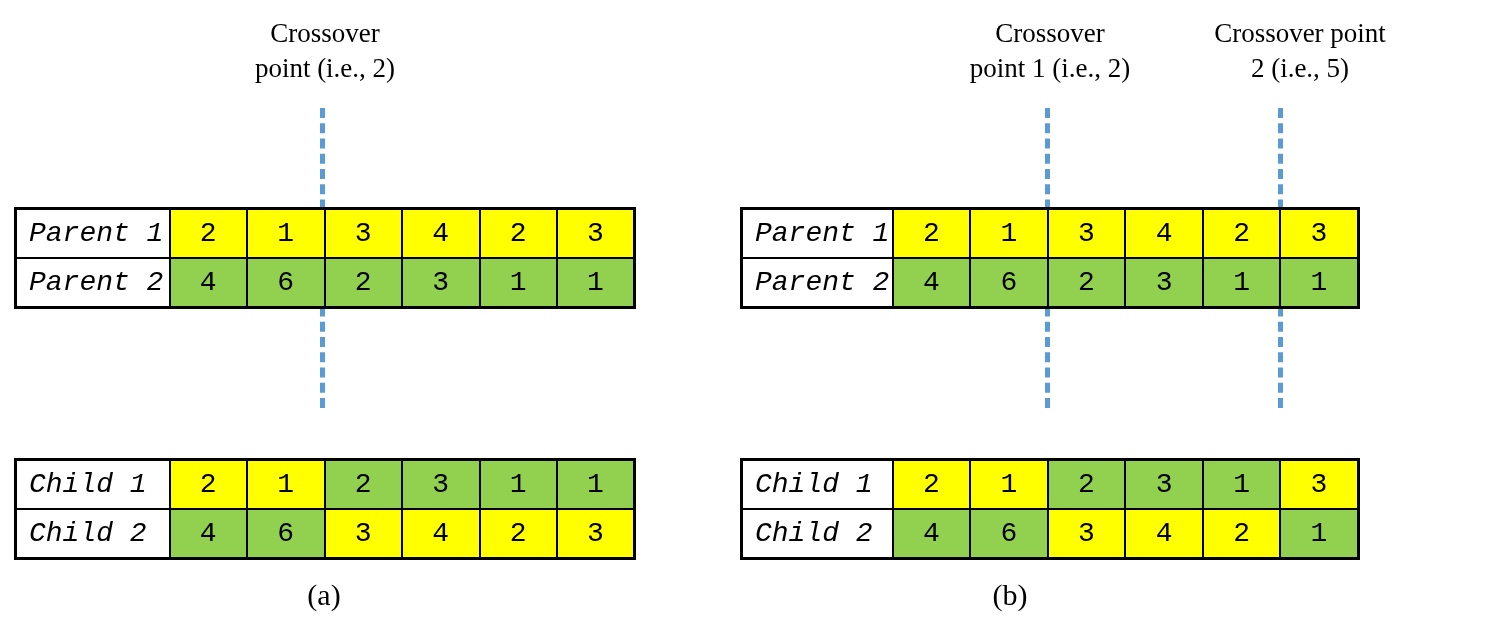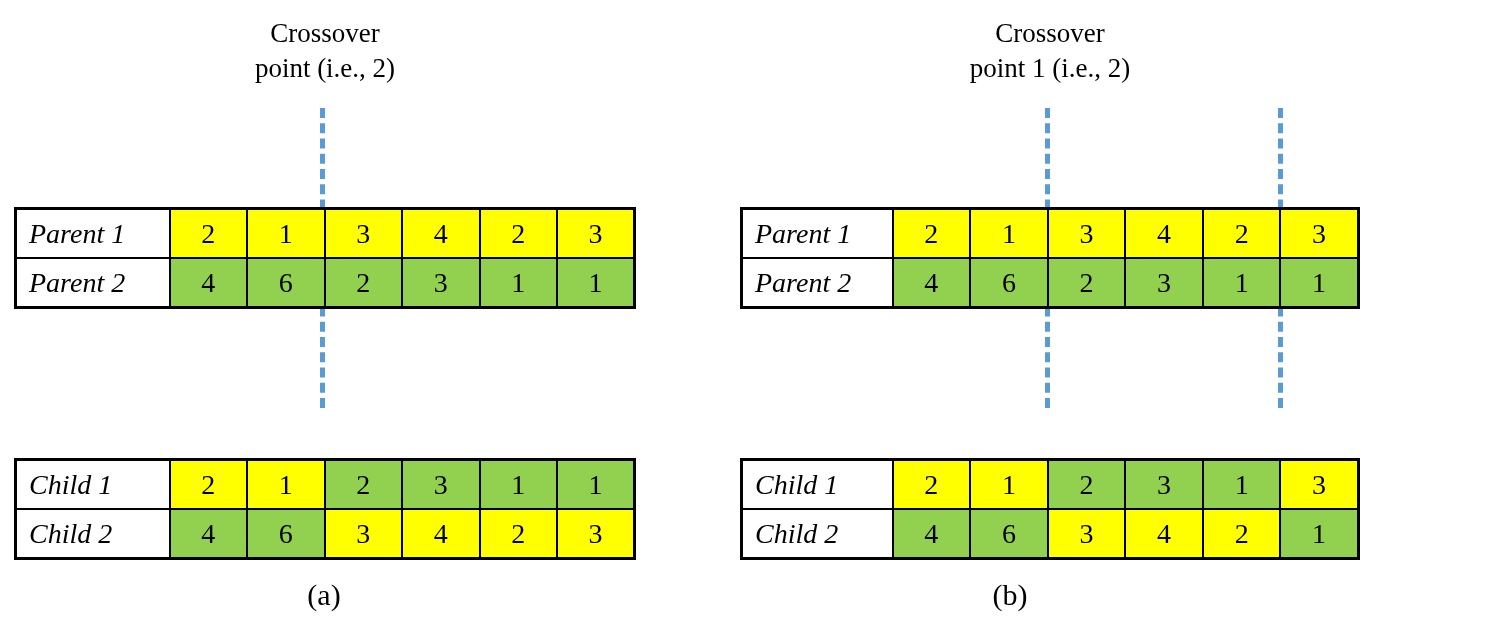--- a/index.html
+++ b/index.html
@@ -50,20 +50,21 @@
     background: #ffffff;
   }
   .chromo-table td {
     border: 2px solid #000000;
     height: 47px;
     text-align: center;
     vertical-align: middle;
     font-size: 28px;
     color: #000000;
     padding: 0;
+    font-family: Liberation Mono, monospace;
   }
   .chromo-table td.rowlabel {
     font-style: italic;
     font-size: 28px;
     text-align: left;
     padding-left: 12px;
     background: #ffffff;
     border-left: none;
   }
   .cell-yellow { background: #ffff00; }
@@ -152,20 +153,22 @@
   </table>
 
   <div class="panel-caption" style="left:224px; top:578px; width:200px;">(a)</div>
 </div>
 
 <div class="panel" id="panel-b">
 
   <div class="xlabel" id="b-label-0" style="left:150px; top:16px; width:340px;">Crossover
 point 1 (i.e., 2)</div>
 
+  <div class="xlabel" id="b-label-1" style="left:400px; top:16px; width:340px;">Crossover point
+2 (i.e., 5)</div>
 
   <div class="xline" id="b-line-0" style="left:315px; top:108px; height:300px;"></div>
 
   <div class="xline" id="b-line-1" style="left:548px; top:108px; height:300px;"></div>
 
   <table class="chromo-table" id="b-parents" style="left:10px; top:207px; width:617px;">
     <colgroup>
       <col style="width:151px">
       <col style="width:77.6px">
         <col style="width:77.6px">

